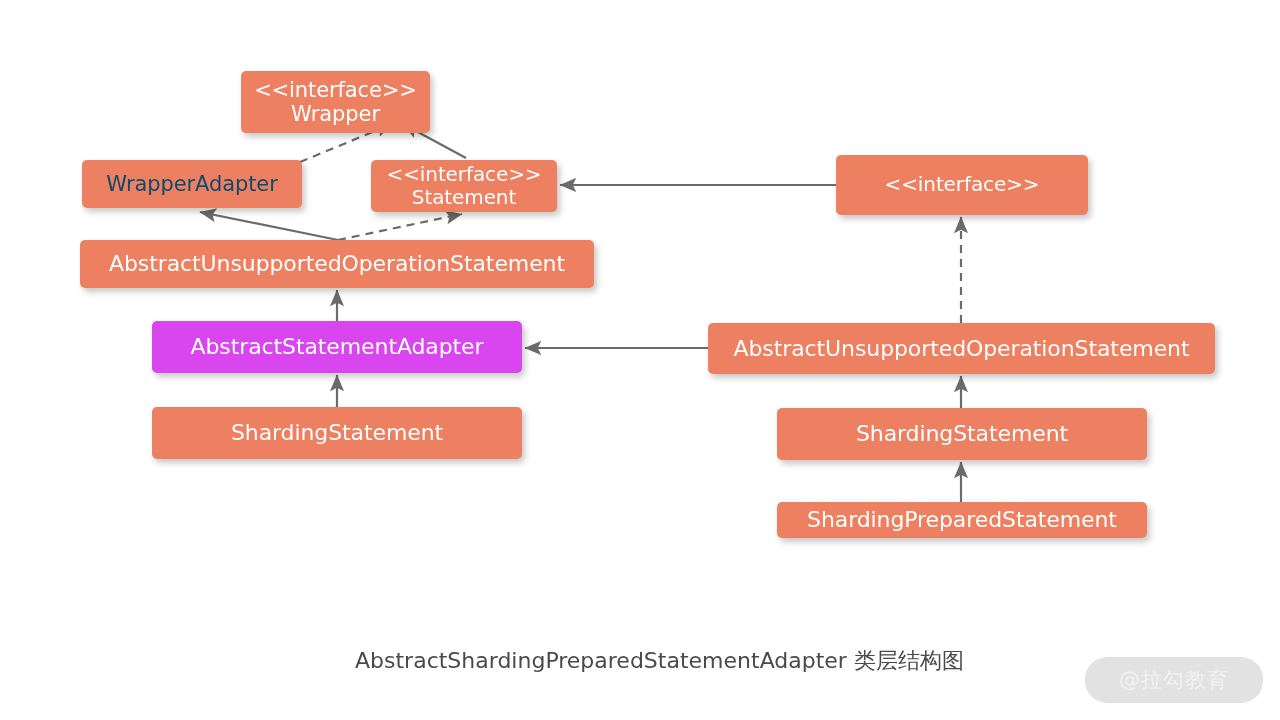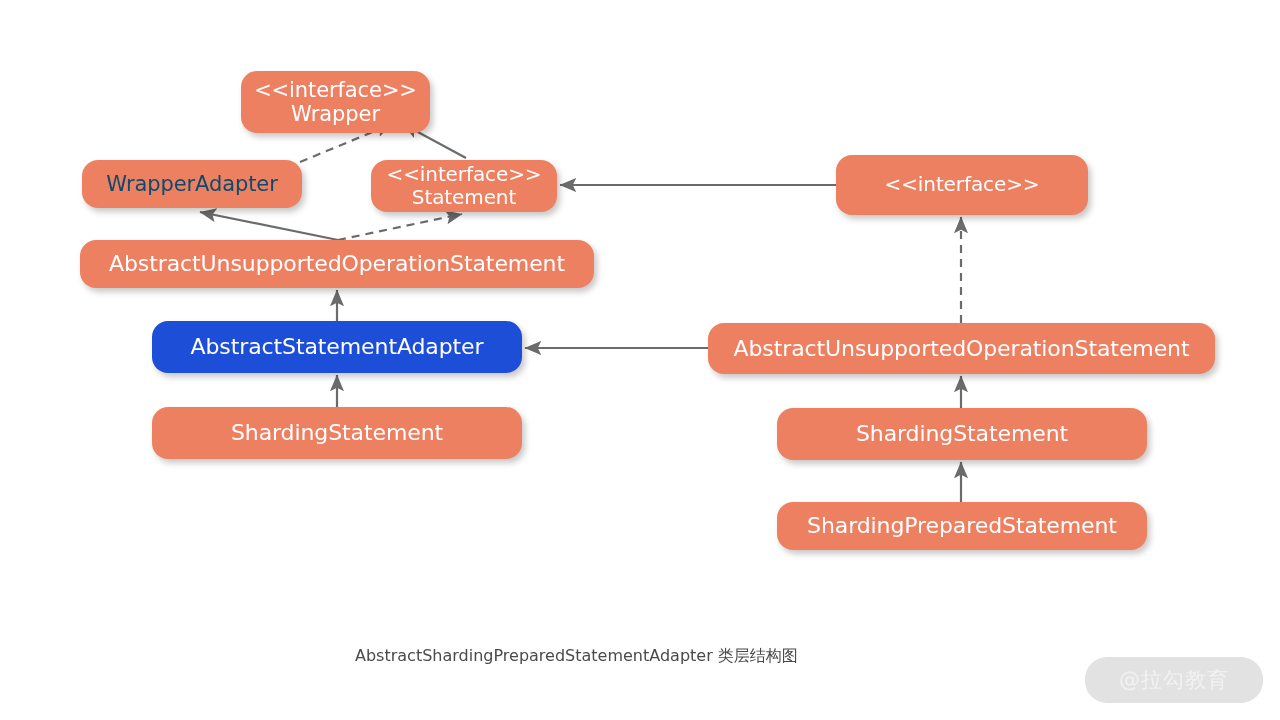--- a/index.html
+++ b/index.html
@@ -29,21 +29,21 @@
     top: 0;
     width: 1280px;
     height: 720px;
     pointer-events: none;
   }
 
   .node {
     position: absolute;
     box-sizing: border-box;
     background: #ee8062;
-    border-radius: 16px;
+    border-radius: 5px;
     color: #ffffff;
     display: flex;
     flex-direction: column;
     align-items: center;
     justify-content: center;
     text-align: center;
     line-height: 1.16;
     box-shadow: 3px 4px 6px rgba(0,0,0,0.22);
     letter-spacing: -0.1px;
     white-space: nowrap;
@@ -52,21 +52,21 @@
   .node .stereo {
     display: block;
   }
   .node .nname {
     display: block;
   }
 
   .caption {
     position: absolute;
     color: #4a4a4a;
-    font-size: 16px;
+    font-size: 22px;
     white-space: nowrap;
   }
 
   .watermark {
     position: absolute;
     background: #e2e2e2;
     border-radius: 22px;
     color: #f2f2f2;
     display: flex;
     align-items: center;
@@ -112,33 +112,33 @@
       <div class="node" style="left: 371px; top: 160px; width: 186px; height: 52px; font-size: 20px; background: rgb(238, 128, 98); color: rgb(255, 255, 255);">
         <span class="stereo">&lt;&lt;interface&gt;&gt;</span>
         <span class="nname">Statement</span>
       </div>
       <div class="node" style="left: 836px; top: 155px; width: 252px; height: 60px; font-size: 20px; background: rgb(238, 128, 98); color: rgb(255, 255, 255);">
         <span class="stereo">&lt;&lt;interface&gt;&gt;</span>
       </div>
       <div class="node" style="left: 80px; top: 240px; width: 514px; height: 48px; font-size: 22px; background: rgb(238, 128, 98); color: rgb(255, 255, 255);">
         <span class="nname">AbstractUnsupportedOperationStatement</span>
       </div>
-      <div class="node" style="left: 152px; top: 321px; width: 370px; height: 52px; font-size: 22px; background: #1d4ed8; color: rgb(255, 255, 255);">
+      <div class="node" style="left: 152px; top: 321px; width: 370px; height: 52px; font-size: 22px; background: #d946ef; color: rgb(255, 255, 255);">
         <span class="nname">AbstractStatementAdapter</span>
       </div>
       <div class="node" style="left: 708px; top: 323px; width: 507px; height: 51px; font-size: 22px; background: rgb(238, 128, 98); color: rgb(255, 255, 255);">
         <span class="nname">AbstractUnsupportedOperationStatement</span>
       </div>
       <div class="node" style="left: 152px; top: 407px; width: 370px; height: 52px; font-size: 22px; background: rgb(238, 128, 98); color: rgb(255, 255, 255);">
         <span class="nname">ShardingStatement</span>
       </div>
       <div class="node" style="left: 777px; top: 408px; width: 370px; height: 52px; font-size: 22px; background: rgb(238, 128, 98); color: rgb(255, 255, 255);">
         <span class="nname">ShardingStatement</span>
       </div>
-      <div class="node" style="left: 777px; top: 502px; width: 370px; height: 48px; font-size: 22px; background: rgb(238, 128, 98); color: rgb(255, 255, 255);">
+      <div class="node" style="left: 777px; top: 502px; width: 370px; height: 36px; font-size: 22px; background: rgb(238, 128, 98); color: rgb(255, 255, 255);">
         <span class="nname">ShardingPreparedStatement</span>
       </div>
     </div>
 
   <div class="caption" style="left: 355px; top: 646px; color: rgb(74, 74, 74);">AbstractShardingPreparedStatementAdapter 类层结构图</div>
 
   <div class="watermark" style="left: 1085px; top: 657px; width: 178px; height: 46px; background: rgb(226, 226, 226); color: rgb(242, 242, 242);">
     <span>@拉勾教育</span>
   </div>
 

